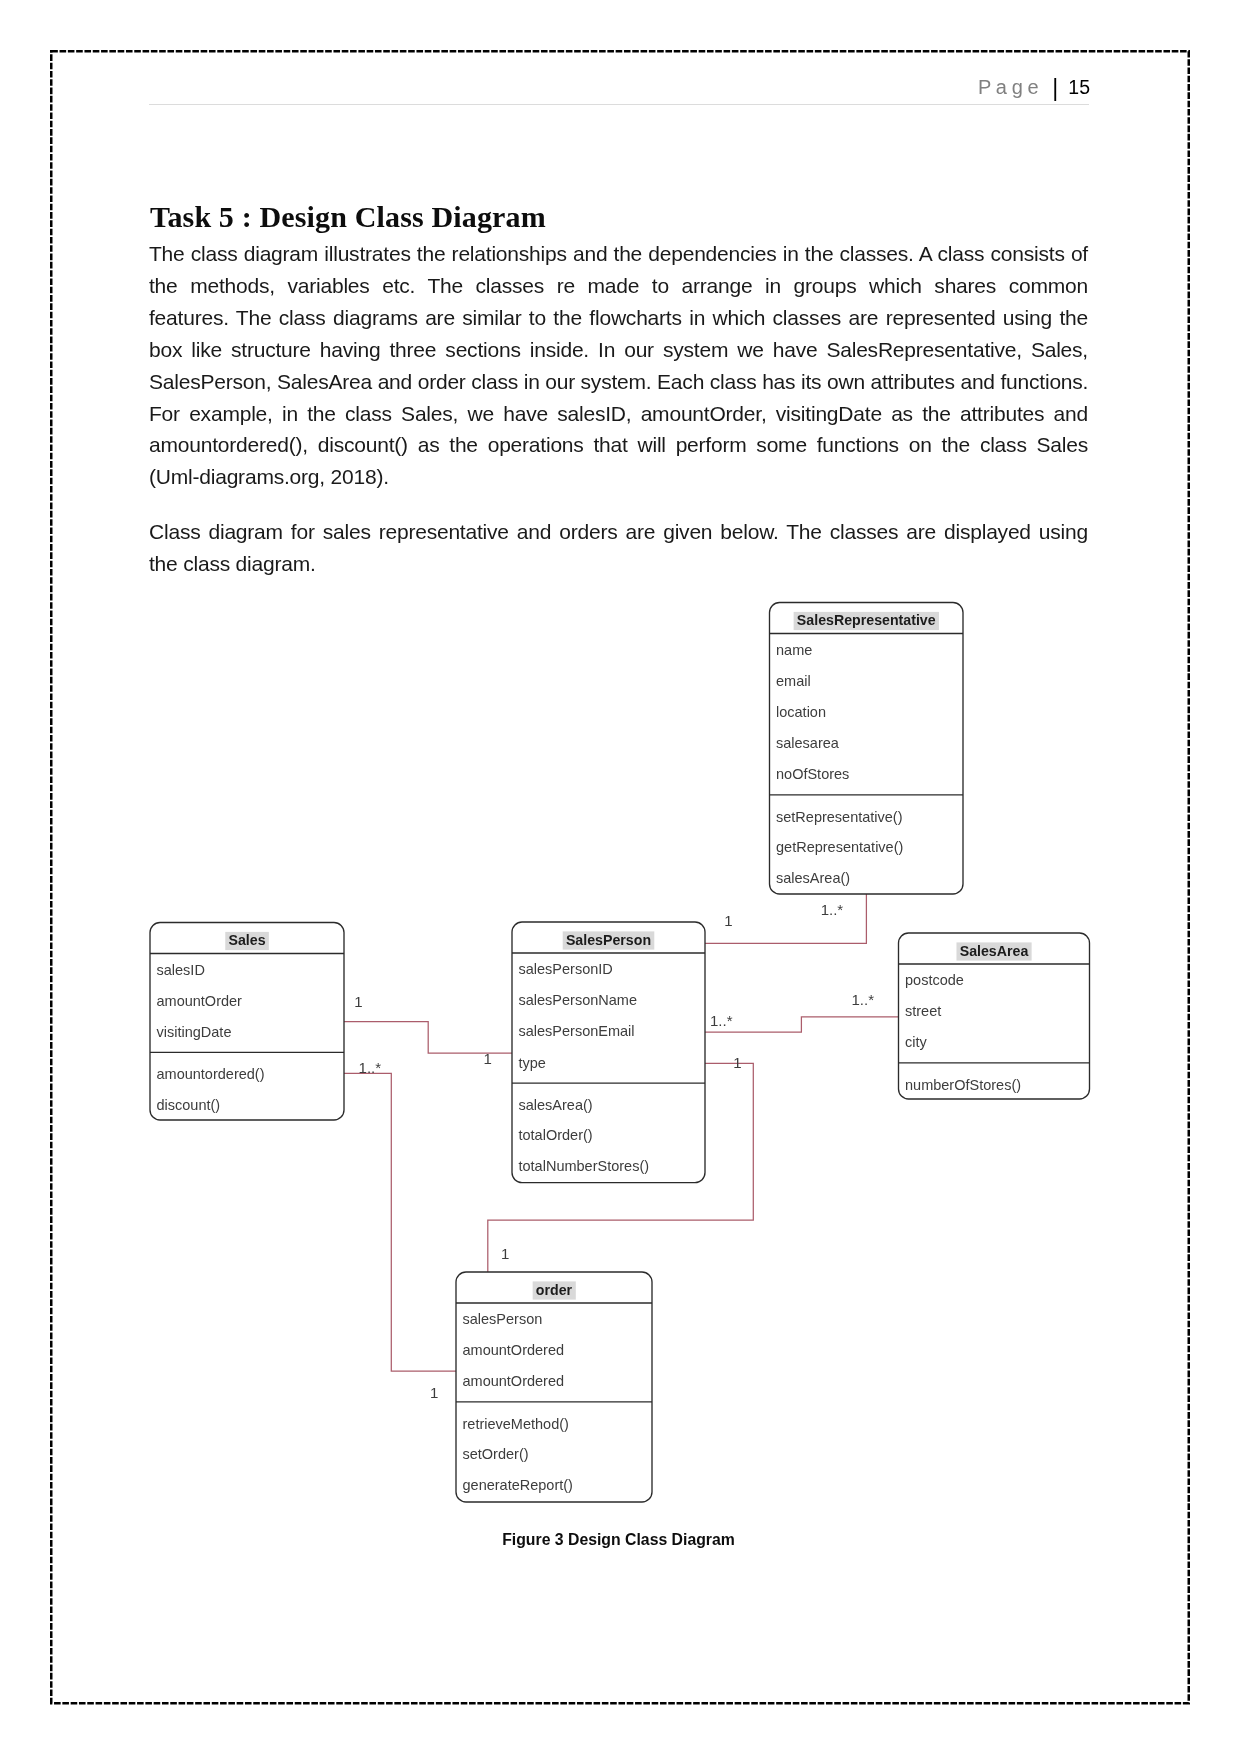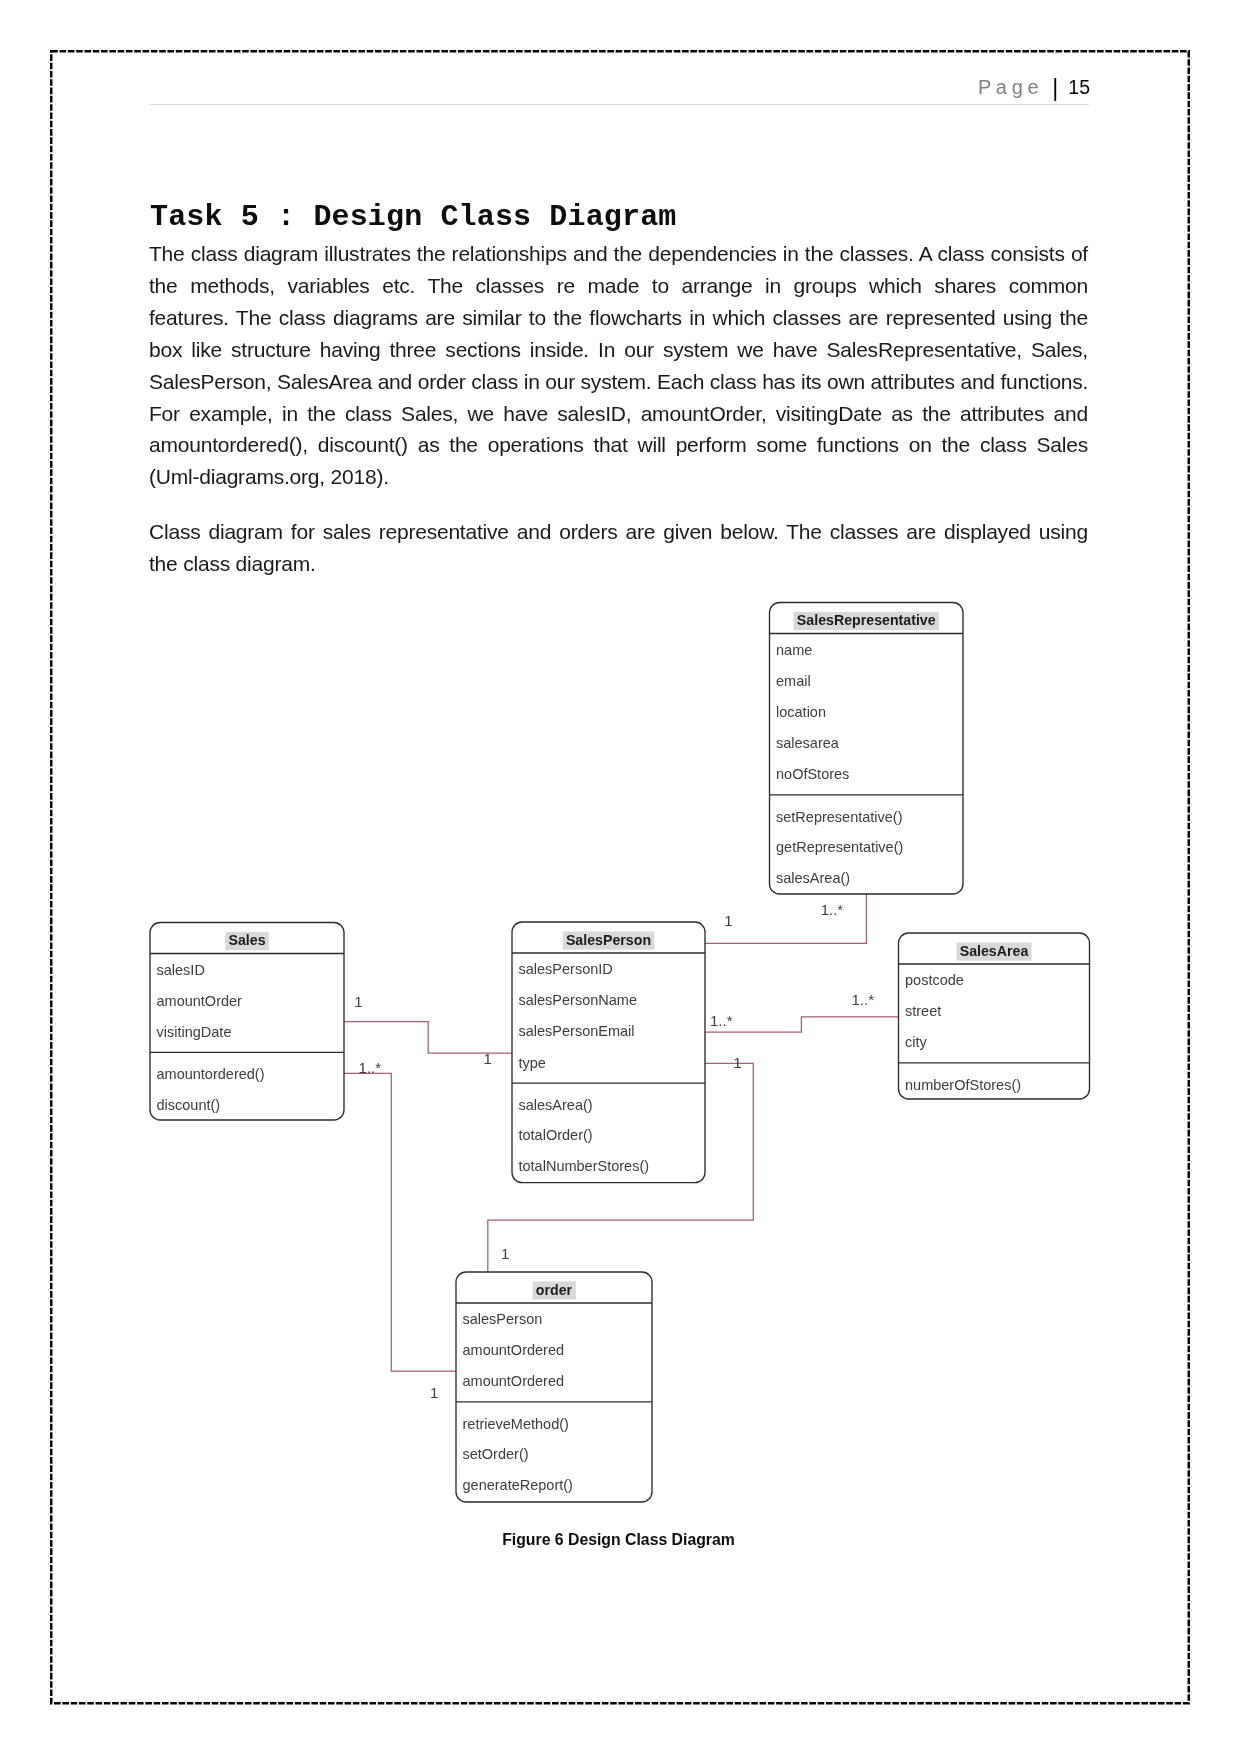--- a/index.html
+++ b/index.html
@@ -6,21 +6,21 @@
   html,body{margin:0;padding:0;}
   body{width:1241px;height:1754px;background:#ffffff;font-family:"Liberation Sans",sans-serif;position:relative;overflow:hidden;
        -webkit-font-smoothing:antialiased;}
   svg.border-svg{position:absolute;left:0;top:0;width:1241px;height:1754px;}
   .hdr-line{position:absolute;left:149px;top:104px;width:940px;height:1.2px;background:#dcdcdc;}
   .header{position:absolute;left:149px;top:74px;width:941px;text-align:right;white-space:nowrap;
        font-size:20px;line-height:24px;}
   .pagelbl{color:#808080;letter-spacing:-0.4px;}
   .pagebar{color:#000;font-size:23px;position:relative;top:1.5px;letter-spacing:4.5px;padding-left:14px;}
   .pagenum{color:#000;font-weight:normal;font-size:19.5px;}
-  h1.title{position:absolute;left:150px;top:200px;margin:0;font-family:Liberation Mono, monospace;
+  h1.title{position:absolute;left:150px;top:200px;margin:0;font-family:Liberation Serif, serif;
        font-size:30px;font-weight:bold;color:#0d0d0d;letter-spacing:0.15px;}
   .pline{position:absolute;left:149px;width:939px;font-size:21px;letter-spacing:-0.21px;
        text-align:justify;text-align-last:justify;color:#1a1a1a;white-space:pre;height:0;}
   .pline.last{text-align-last:left;}
   .caption{position:absolute;left:149px;width:939px;text-align:center;font-size:15.8px;
        font-weight:bold;color:#0d0d0d;}
   svg.diagram{position:absolute;left:0;top:0;width:1241px;height:1754px;overflow:visible;}
 </style>
 </head>
 <body>
@@ -130,13 +130,13 @@
       <text x="724.2" y="926.2" font-family="&quot;Liberation Sans&quot;,sans-serif" font-size="15" fill="#3d3d3d">1</text>
       <text x="820.7" y="915" font-family="&quot;Liberation Sans&quot;,sans-serif" font-size="15" fill="#3d3d3d">1..*</text>
       <text x="710" y="1026.3" font-family="&quot;Liberation Sans&quot;,sans-serif" font-size="15" fill="#3d3d3d">1..*</text>
       <text x="851.5" y="1004.5" font-family="&quot;Liberation Sans&quot;,sans-serif" font-size="15" fill="#3d3d3d">1..*</text>
       <text x="733.3" y="1068" font-family="&quot;Liberation Sans&quot;,sans-serif" font-size="15" fill="#3d3d3d">1</text>
       <text x="500.9" y="1258.8" font-family="&quot;Liberation Sans&quot;,sans-serif" font-size="15" fill="#3d3d3d">1</text>
       <text x="430" y="1398.2" font-family="&quot;Liberation Sans&quot;,sans-serif" font-size="15" fill="#3d3d3d">1</text>
     </g>
 </svg>
 
-<div class="caption" style="top: 1530.5px;">Figure 6 Design Class Diagram</div>
+<div class="caption" style="top: 1530.5px;">Figure 3 Design Class Diagram</div>
 
 </body></html>

